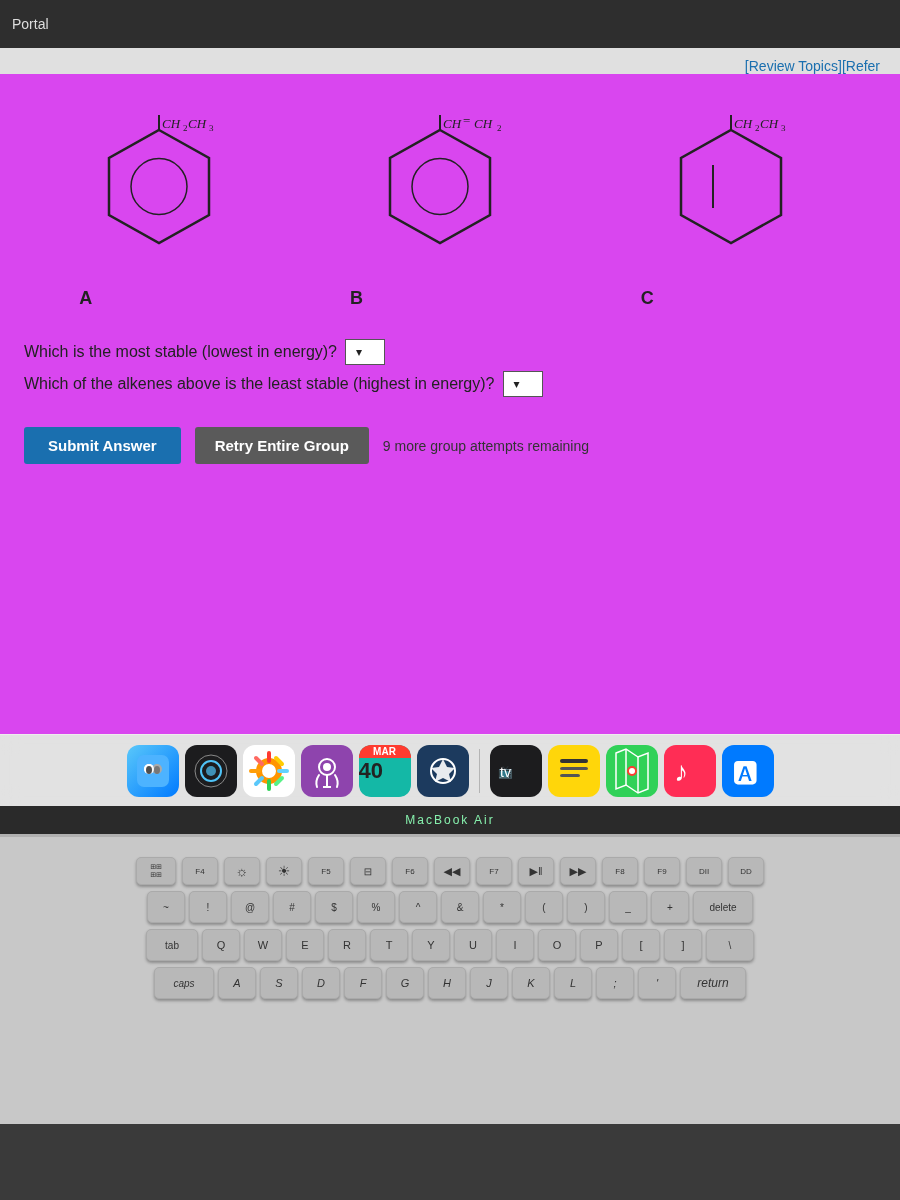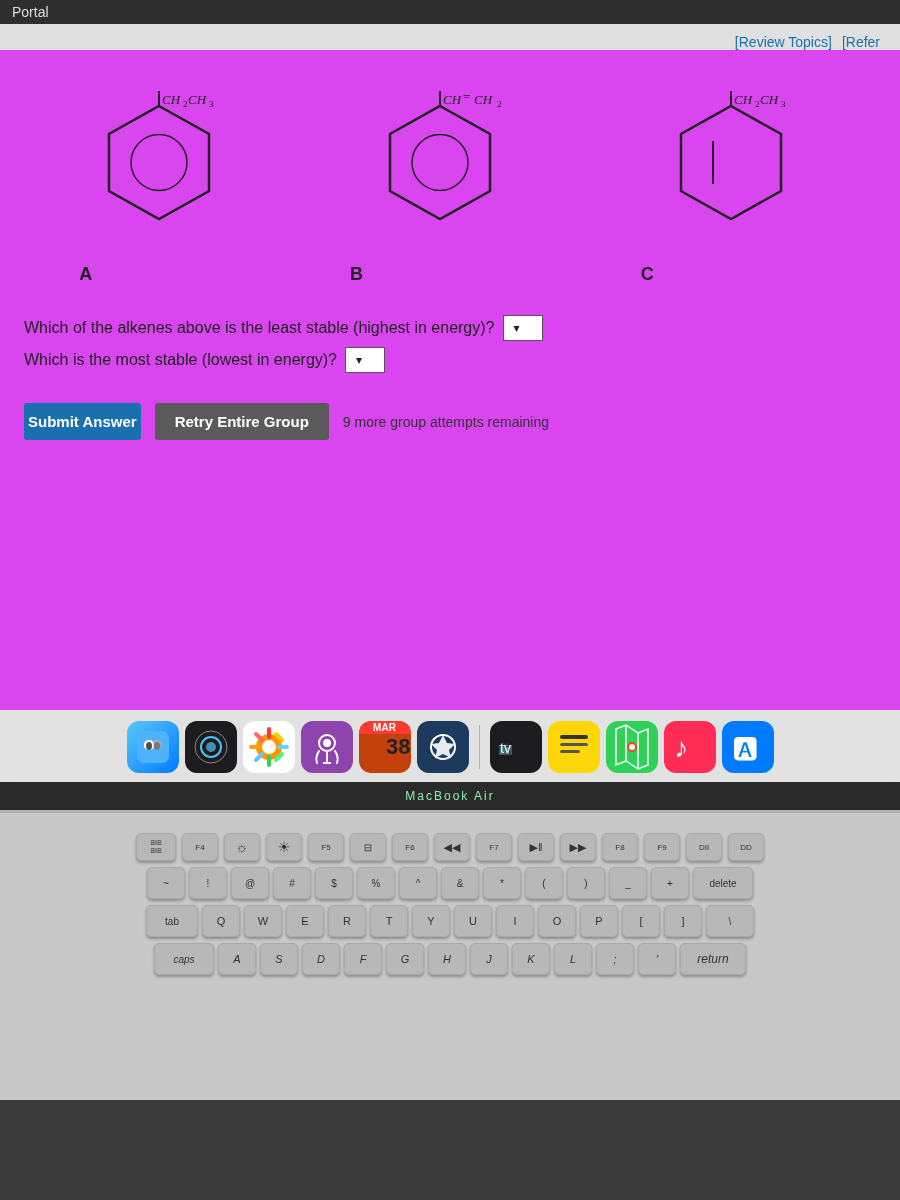--- a/index.html
+++ b/index.html
@@ -80,21 +80,21 @@
     .buttons-row {
       display: flex;
       align-items: center;
       gap: 14px;
       margin-top: 20px;
     }
     .btn-submit {
       background: #1a6faf;
       color: #fff;
       border: none;
-      padding: 10px 4px;
+      padding: 10px 24px;
       font-size: 15px;
       font-weight: 600;
       cursor: pointer;
       border-radius: 3px;
     }
     .btn-retry {
       background: #5a5a5a;
       color: #fff;
       border: none;
       padding: 10px 20px;
@@ -126,21 +126,21 @@
       cursor: pointer;
       box-shadow: 0 2px 3px rgba(0,0,0,0.3);
       border: 1px solid #aaa;
     }
     .key-fn { width: 36px; height: 28px; font-size: 8px; }
     .key-special { width: 40px; height: 28px; font-size: 8px; }
 
     
     .bezel-top {
       background: #2e2e2e;
-      height: 24px;
+      height: 48px;
       display: flex;
       align-items: center;
       padding: 0 12px;
     }
     .bezel-label {
       color: #ddd;
       font-size: 14px;
     }
 
     .content-wrapper {
@@ -176,22 +176,22 @@
     }
     .screen-content {
       background: #e8e8e8;
       position: relative;
     }
 
     
     .cal-icon {
       display: flex;
       flex-direction: column;
-      align-items: flex-end;
-      background: #c2410c;
+      align-items: flex-start;
+      background: #14b8a6;
       border-radius: 10px;
       overflow: hidden;
       width: 52px;
       height: 52px;
     }
     .cal-month {
       background: #ff3b30;
       color: #fff;
       width: 100%;
       text-align: center;
@@ -208,21 +208,21 @@
   </style>
 </head>
 <body>
 
 <div class="bezel-top">
   <span class="bezel-label">Portal</span>
 </div>
 
 <div class="screen-content">
 
-  <div style="background:#e0e0e0; padding: 10px 20px 0 20px; display:flex; justify-content:flex-end; gap:10px; align-items:center;">
+  <div style="background:#e0e0e0; padding: 10px 20px 0 20px; display:flex; justify-content:flex-end; align-items:center;">
     <a class="review-link">[Review Topics]</a>
     <a class="review-link">[Refer</a>
   </div>
 
   <div class="content-wrapper">
 
     <div class="molecules-row">
 
       <div class="molecule-container">
         <svg class="molecule-svg" width="160" height="170" viewBox="0 0 160 170">
@@ -266,25 +266,25 @@
           <text x="114" y="21" font-size="9" font-family="serif" fill="#222">2</text>
           <text x="119" y="18" font-size="13" font-family="serif" fill="#222" font-style="italic">CH</text>
           <text x="140" y="21" font-size="9" font-family="serif" fill="#222">3</text>
         </svg>
         <span class="molecule-label">C</span>
       </div>
     </div>
 
     <div class="question-block">
       <div class="question-line">
-        <span>Which of the alkenes above is the least stable (highest in energy)?</span>
+        <span>Which is the most stable (lowest in energy)?</span>
         <div class="dropdown-stub"></div>
       </div>
       <div class="question-line">
-        <span>Which is the most stable (lowest in energy)?</span>
+        <span>Which of the alkenes above is the least stable (highest in energy)?</span>
         <div class="dropdown-stub"></div>
       </div>
     </div>
 
     <div class="buttons-row">
       <button class="btn-submit">Submit Answer</button>
       <button class="btn-retry">Retry Entire Group</button>
       <span class="attempts-text">9 more group attempts remaining</span>
     </div>
 
@@ -335,21 +335,21 @@
         <path d="M18 30 Q14 36 16 42" stroke="white" stroke-width="2" fill="none" stroke-linecap="round"></path>
         <path d="M34 30 Q38 36 36 42" stroke="white" stroke-width="2" fill="none" stroke-linecap="round"></path>
         <line x1="26" y1="30" x2="26" y2="42" stroke="white" stroke-width="2"></line>
         <line x1="22" y1="42" x2="30" y2="42" stroke="white" stroke-width="2"></line>
       </svg>
     </div>
 
     <div class="dock-icon" style="padding:0; overflow:hidden;">
       <div class="cal-icon">
         <div class="cal-month">MAR</div>
-        <div class="cal-day">38</div>
+        <div class="cal-day">40</div>
       </div>
     </div>
 
     <div class="dock-icon">
       <svg width="52" height="52" viewBox="0 0 52 52">
         <rect width="52" height="52" rx="12" fill="#1c3a5e"></rect>
         <circle cx="26" cy="26" r="12" fill="none" stroke="white" stroke-width="2"></circle>
         <polygon points="26,14 30,22 38,23 32,29 34,37 26,33 18,37 20,29 14,23 22,22" fill="white" opacity="0.9"></polygon>
       </svg>
     </div>

